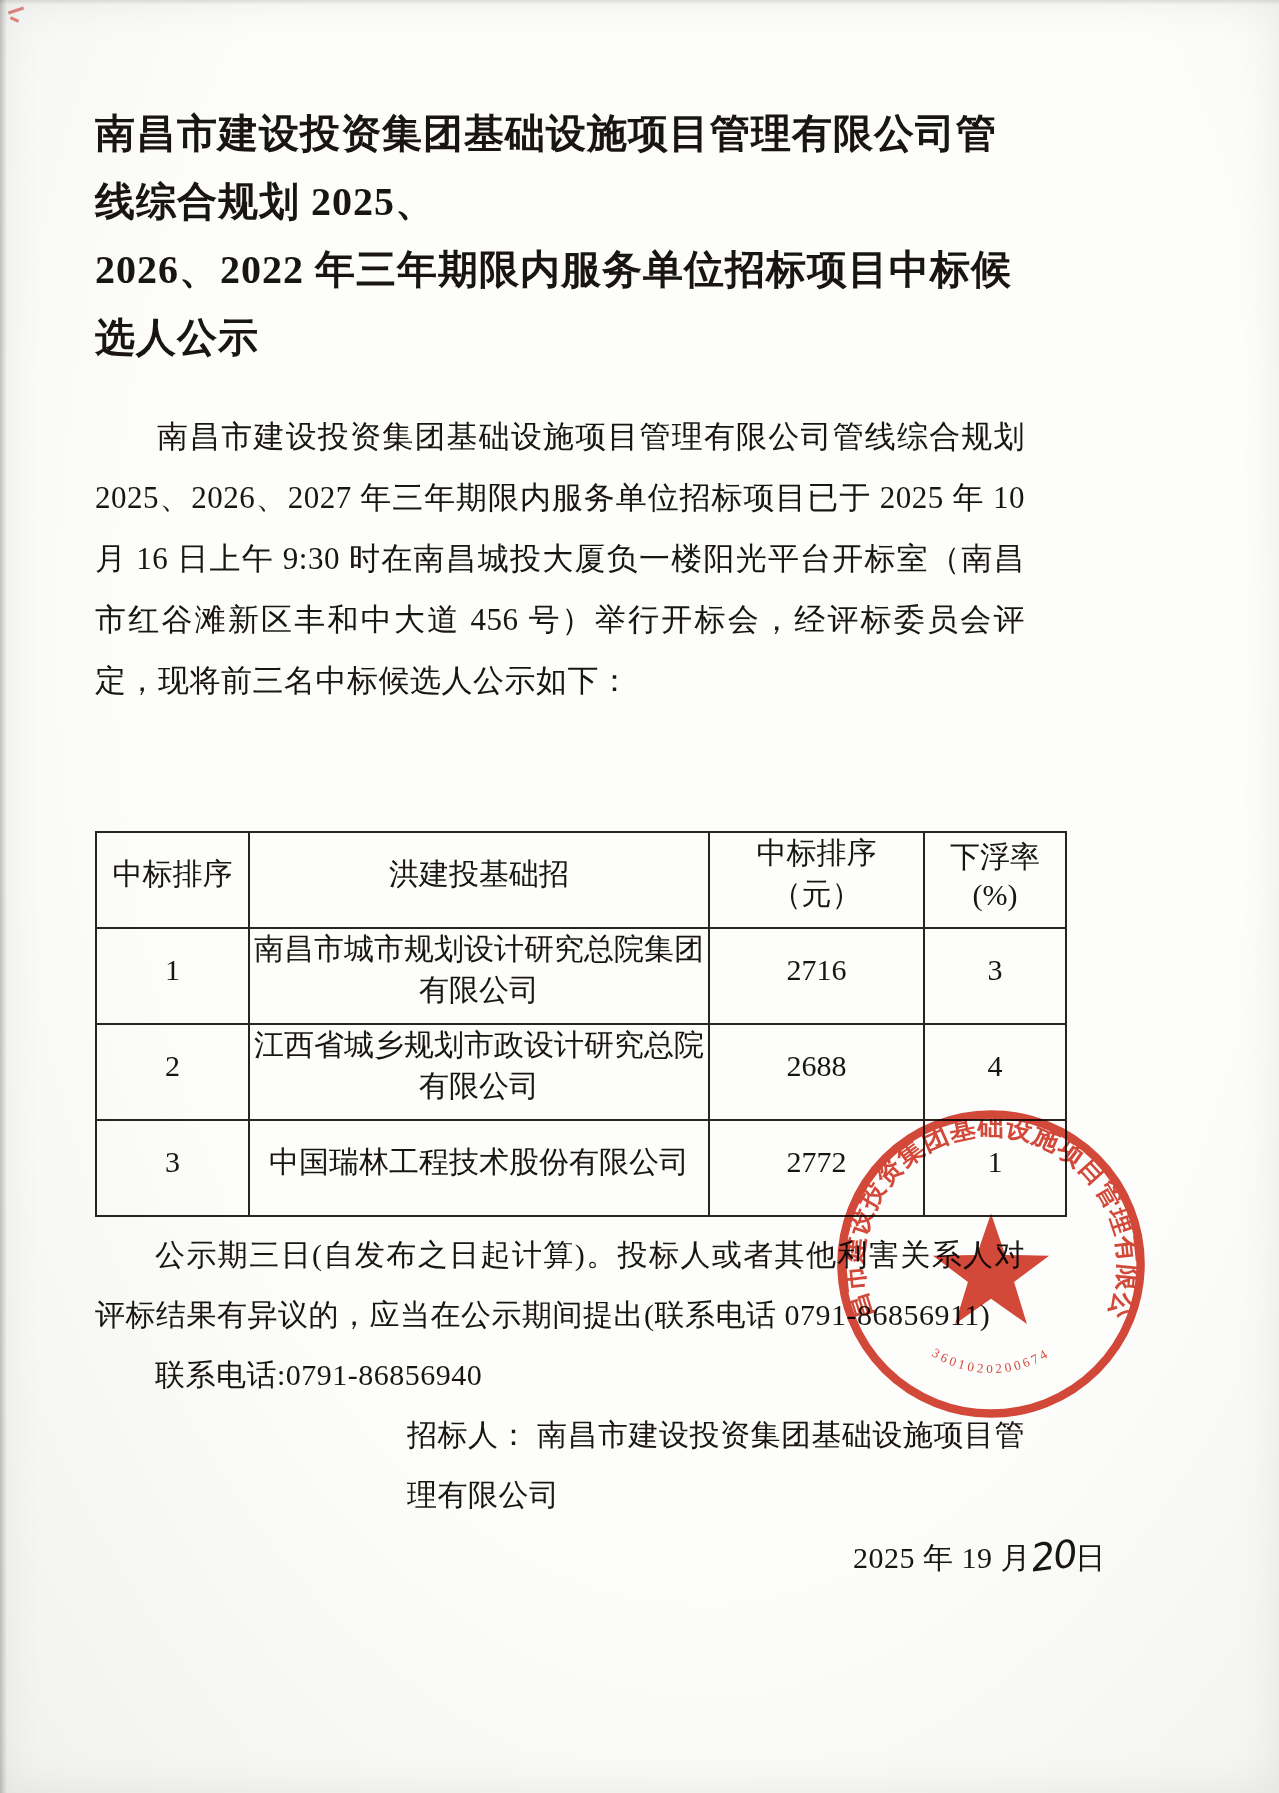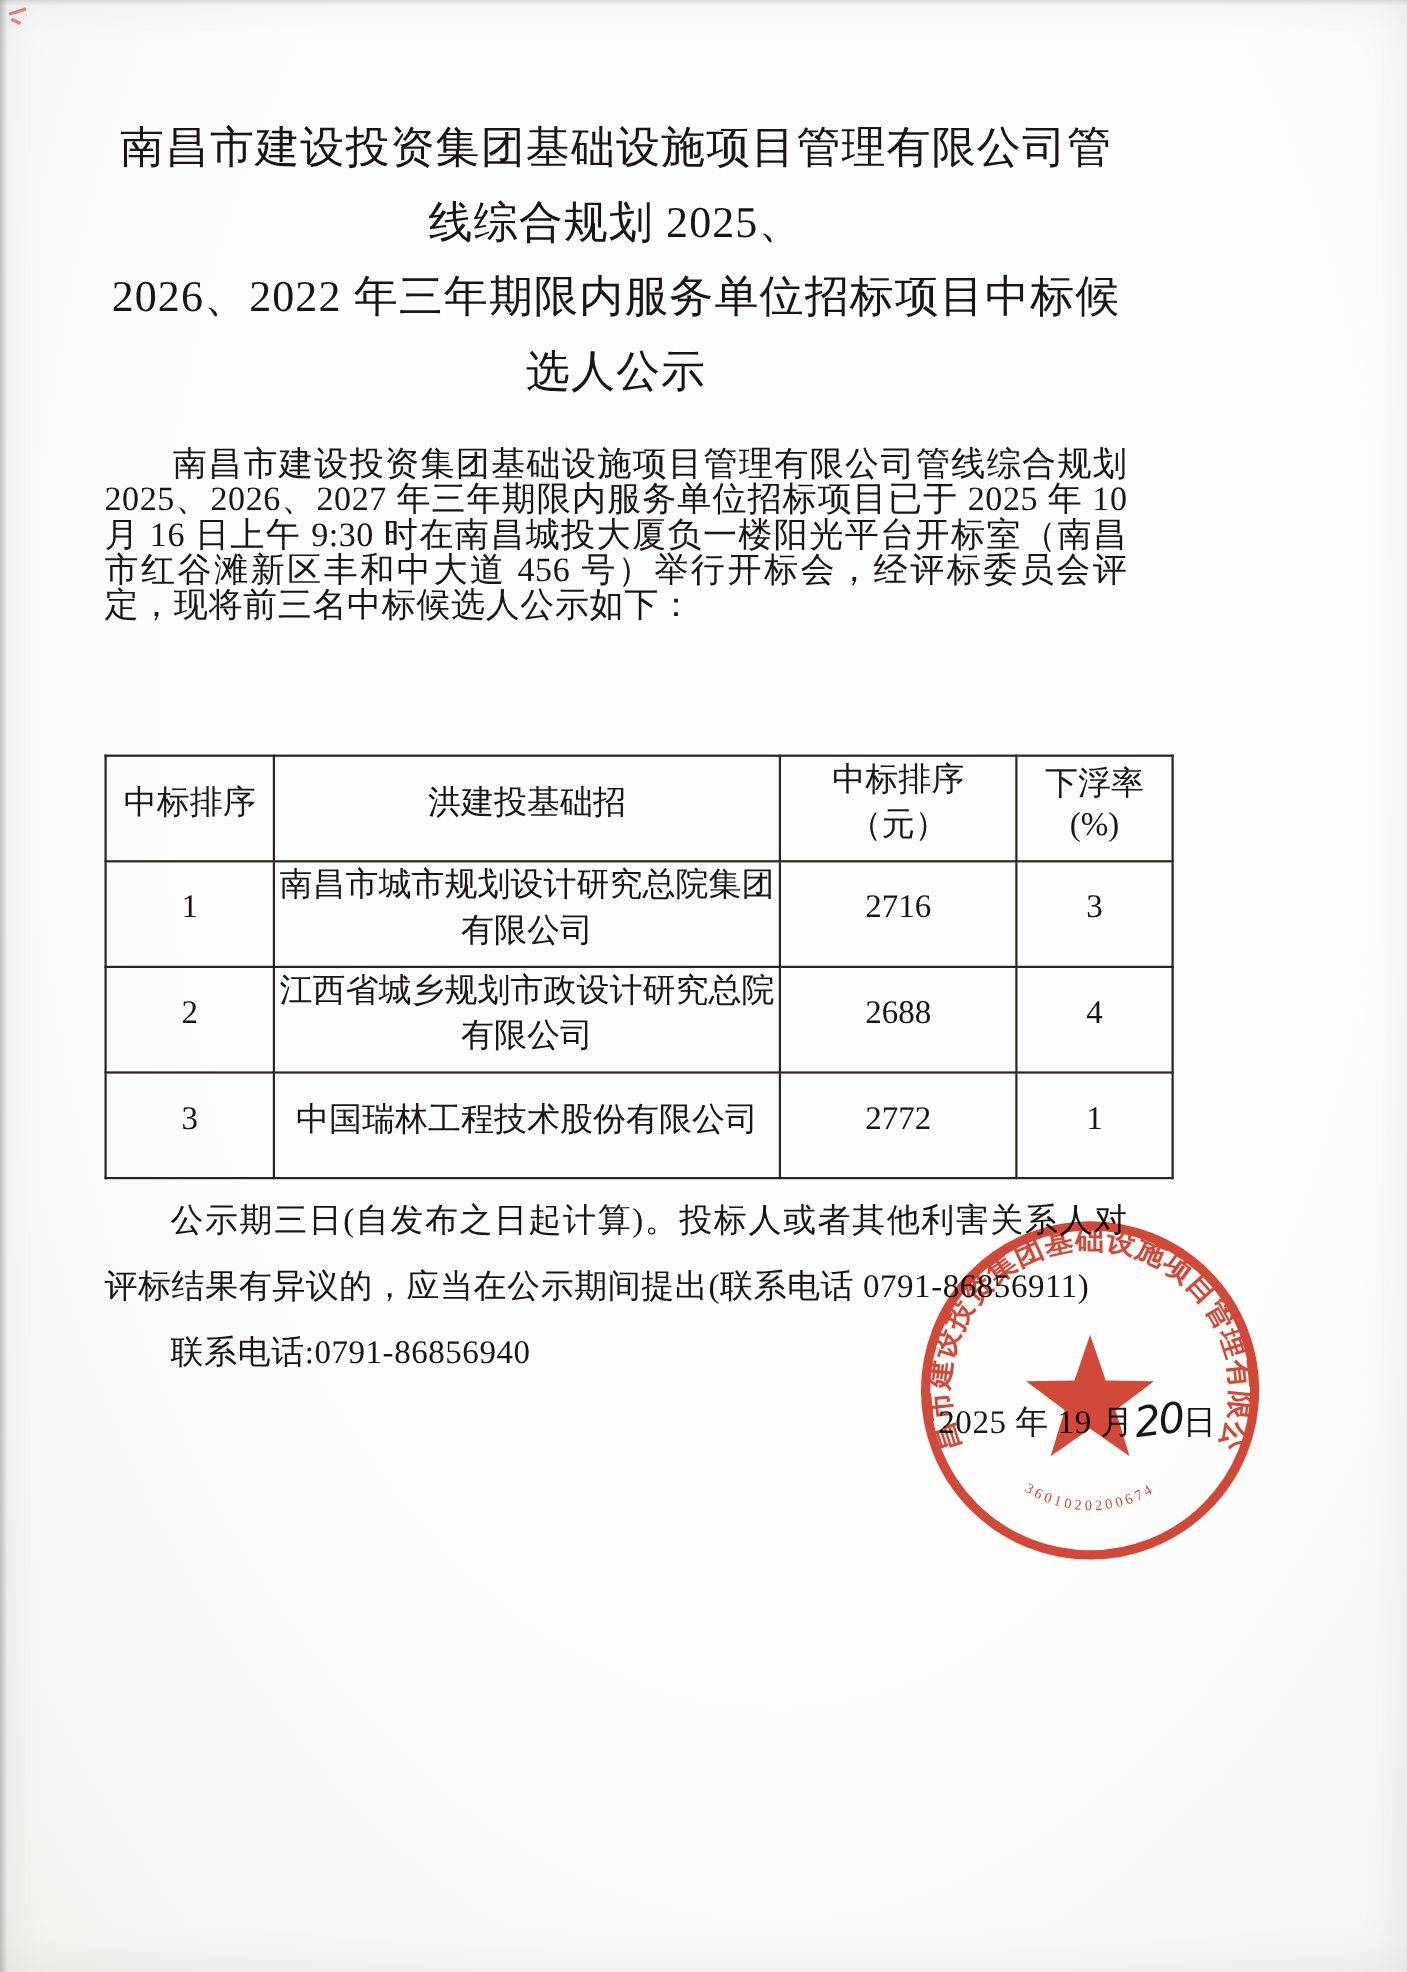--- a/index.html
+++ b/index.html
@@ -26,30 +26,30 @@
   }
   .corner-mark i {
     position:absolute; background:rgba(200,40,30,0.55); display:block;
   }
   .corner-mark i.m1 { left:2px; top:3px; width:16px; height:3px; transform:rotate(-18deg); }
   .corner-mark i.m2 { left:4px; top:12px; width:9px; height:3px; transform:rotate(25deg); }
 
   .content { padding:100px 0 0 95px; width:930px; }
 
   .title {
-    text-align:center; font-weight:normal;
+    font-weight:bold;
     font-size:40px; line-height:68px; letter-spacing:1px;
   }
   .doc-num {
     text-align:center; font-weight:bold;
     font-size:33px; line-height:60px; margin-top:2px; letter-spacing:1px;
   }
   .intro {
     margin-top:34px;
-    font-size:31px; line-height:32px;
+    font-size:31px; line-height:61px;
     text-align:justify; text-indent:2em;
     letter-spacing:0.5px;
   }
   table.bid-table {
     margin-top:120px;
     width:930px;
     border-collapse:collapse;
     table-layout:fixed;
   }
   table.bid-table th, table.bid-table td {
@@ -134,20 +134,21 @@
           <td>中国瑞林工程技术股份有限公司</td>
           <td>2772</td>
           <td>1</td>
         </tr>
       </tbody>
     </table>
 
     <div class="notes">
       <p class="p-publicity" style="margin:0">公示期三日(自发布之日起计算)。投标人或者其他利害关系人对评标结果有异议的，应当在公示期间提出(联系电话 0791-86856911)</p>
       <p class="p-phone" style="margin:0">联系电话:0791-86856940</p>
+      <p class="p-tenderer" style="margin:0">招标人： 南昌市建设投资集团基础设施项目管理有限公司</p>
       <p class="p-date" style="margin:0"><span>2025 年 19 月</span><span class="handwritten-day">20</span><span>日</span></p>
     </div>
 
   </div>
 
   <svg class="seal" viewBox="0 0 300 300" aria-hidden="true">
     <circle cx="150" cy="150" r="142" fill="none" stroke="#d23b2a" stroke-width="8"></circle>
     <defs>
       <path id="sealTopArc" d="M 35.4 191.7 A 122 122 0 1 1 264.6 191.7" fill="none"></path>
       <path id="sealBottomArc" d="M 58 198 A 104 104 0 0 0 242 198" fill="none"></path>

